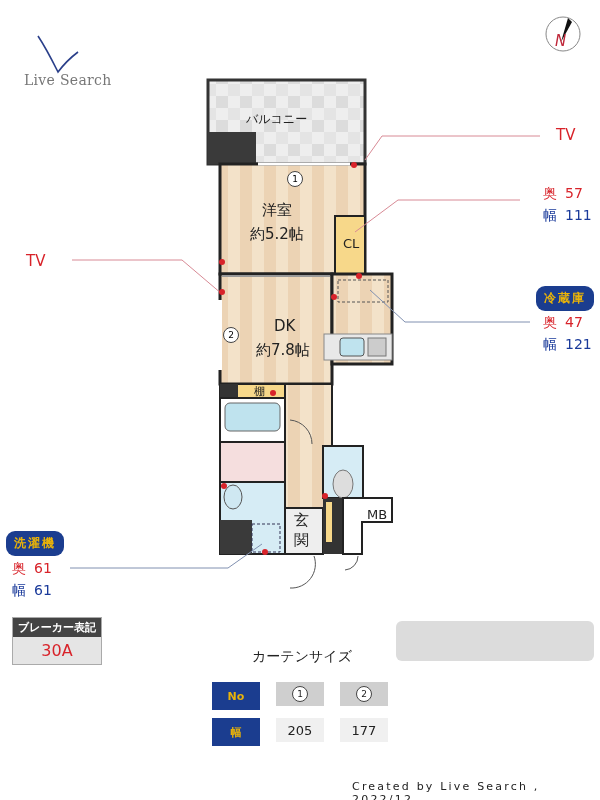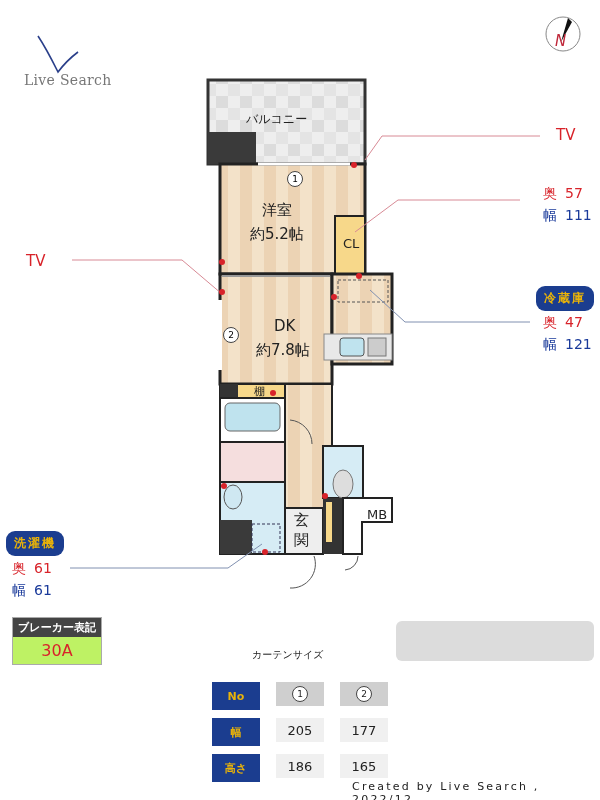--- a/index.html
+++ b/index.html
@@ -11,24 +11,24 @@
     .plan { left: 0; top: 0; width: 600px; height: 800px; }
     .room-label { font-size: 15px; color: #222; text-align: center; line-height: 24px; }
     .red { color: #d8232a; }
     .blue { color: #1a3a9a; }
     .lbl-tv { font-size: 15px; color: #d8232a; }
     .meas { font-size: 14px; line-height: 22px; }
     .meas span.k { display: inline-block; width: 22px; }
     .tag { background: #1b3d8f; color: #eab308; font-size: 12px; font-weight: bold; padding: 4px 8px; border-radius: 9px; letter-spacing: 2px; }
     .breaker { left: 12px; top: 617px; width: 88px; border: 1px solid #aaa; }
     .breaker .hd { background: #444; color: #fff; font-size: 11px; text-align: center; padding: 2px 0; font-weight: bold; }
-    .breaker .val { color: #d8232a; font-size: 16px; text-align: center; padding: 4px 0; background: #bef264; }
+    .breaker .val { color: #d8232a; font-size: 16px; text-align: center; padding: 4px 0; background: #e5e5e5; }
     .note { left: 396px; top: 621px; width: 198px; height: 40px; background: #dcdcdc; border-radius: 6px; font-size: 9px; color: #333; letter-spacing: 1.5px; padding: 6px 0 0 14px; box-sizing: border-box; line-height: 16px; }
     .note .tri { display:inline-block; width:0; height:0; border-left:4px solid transparent; border-right:4px solid transparent; border-bottom:6px solid #d8232a; margin: 0 2px; }
-    .curtain-title { left: 252px; top: 648px; font-size: 10px; color: #222; }
+    .curtain-title { left: 252px; top: 648px; font-size: 14px; color: #222; }
     .ct { left: 212px; top: 682px; }
     .ct .row { display: flex; margin-bottom: 8px; }
     .ct .h { width: 48px; height: 28px; background: #1b3d8f; color: #eab308; font-size: 11px; font-weight: bold; display:flex; align-items:center; justify-content:center; }
     .ct .c { width: 48px; height: 24px; margin-left: 16px; background: #f0f0f0; font-size: 13px; color:#222; display:flex; align-items:center; justify-content:center; }
     .ct .c.hd { background: #cfcfcf; }
     .circ { display:inline-flex; width:14px; height:14px; border:1px solid #444; border-radius:50%; font-size:9px; align-items:center; justify-content:center; background:#fff; }
     .credit { left: 352px; top: 780px; font-size: 11px; letter-spacing: 2.2px; color: #222; }
   </style>
 </head>
 <body>
@@ -171,20 +171,15 @@
       </div>
     <div class="c hd">
         <span class="circ">2</span>
       </div>
   </div>
   <div class="row">
     <div class="h">幅</div>
     <div class="c">205</div>
     <div class="c">177</div>
   </div>
-  <div class="row">
-    <div class="h">高さ</div>
-    <div class="c">186</div>
-    <div class="c">165</div>
-  </div>
 </div>
 
 <div class="abs credit">Created by Live Search , 2022/12</div>
 
 </body></html>

